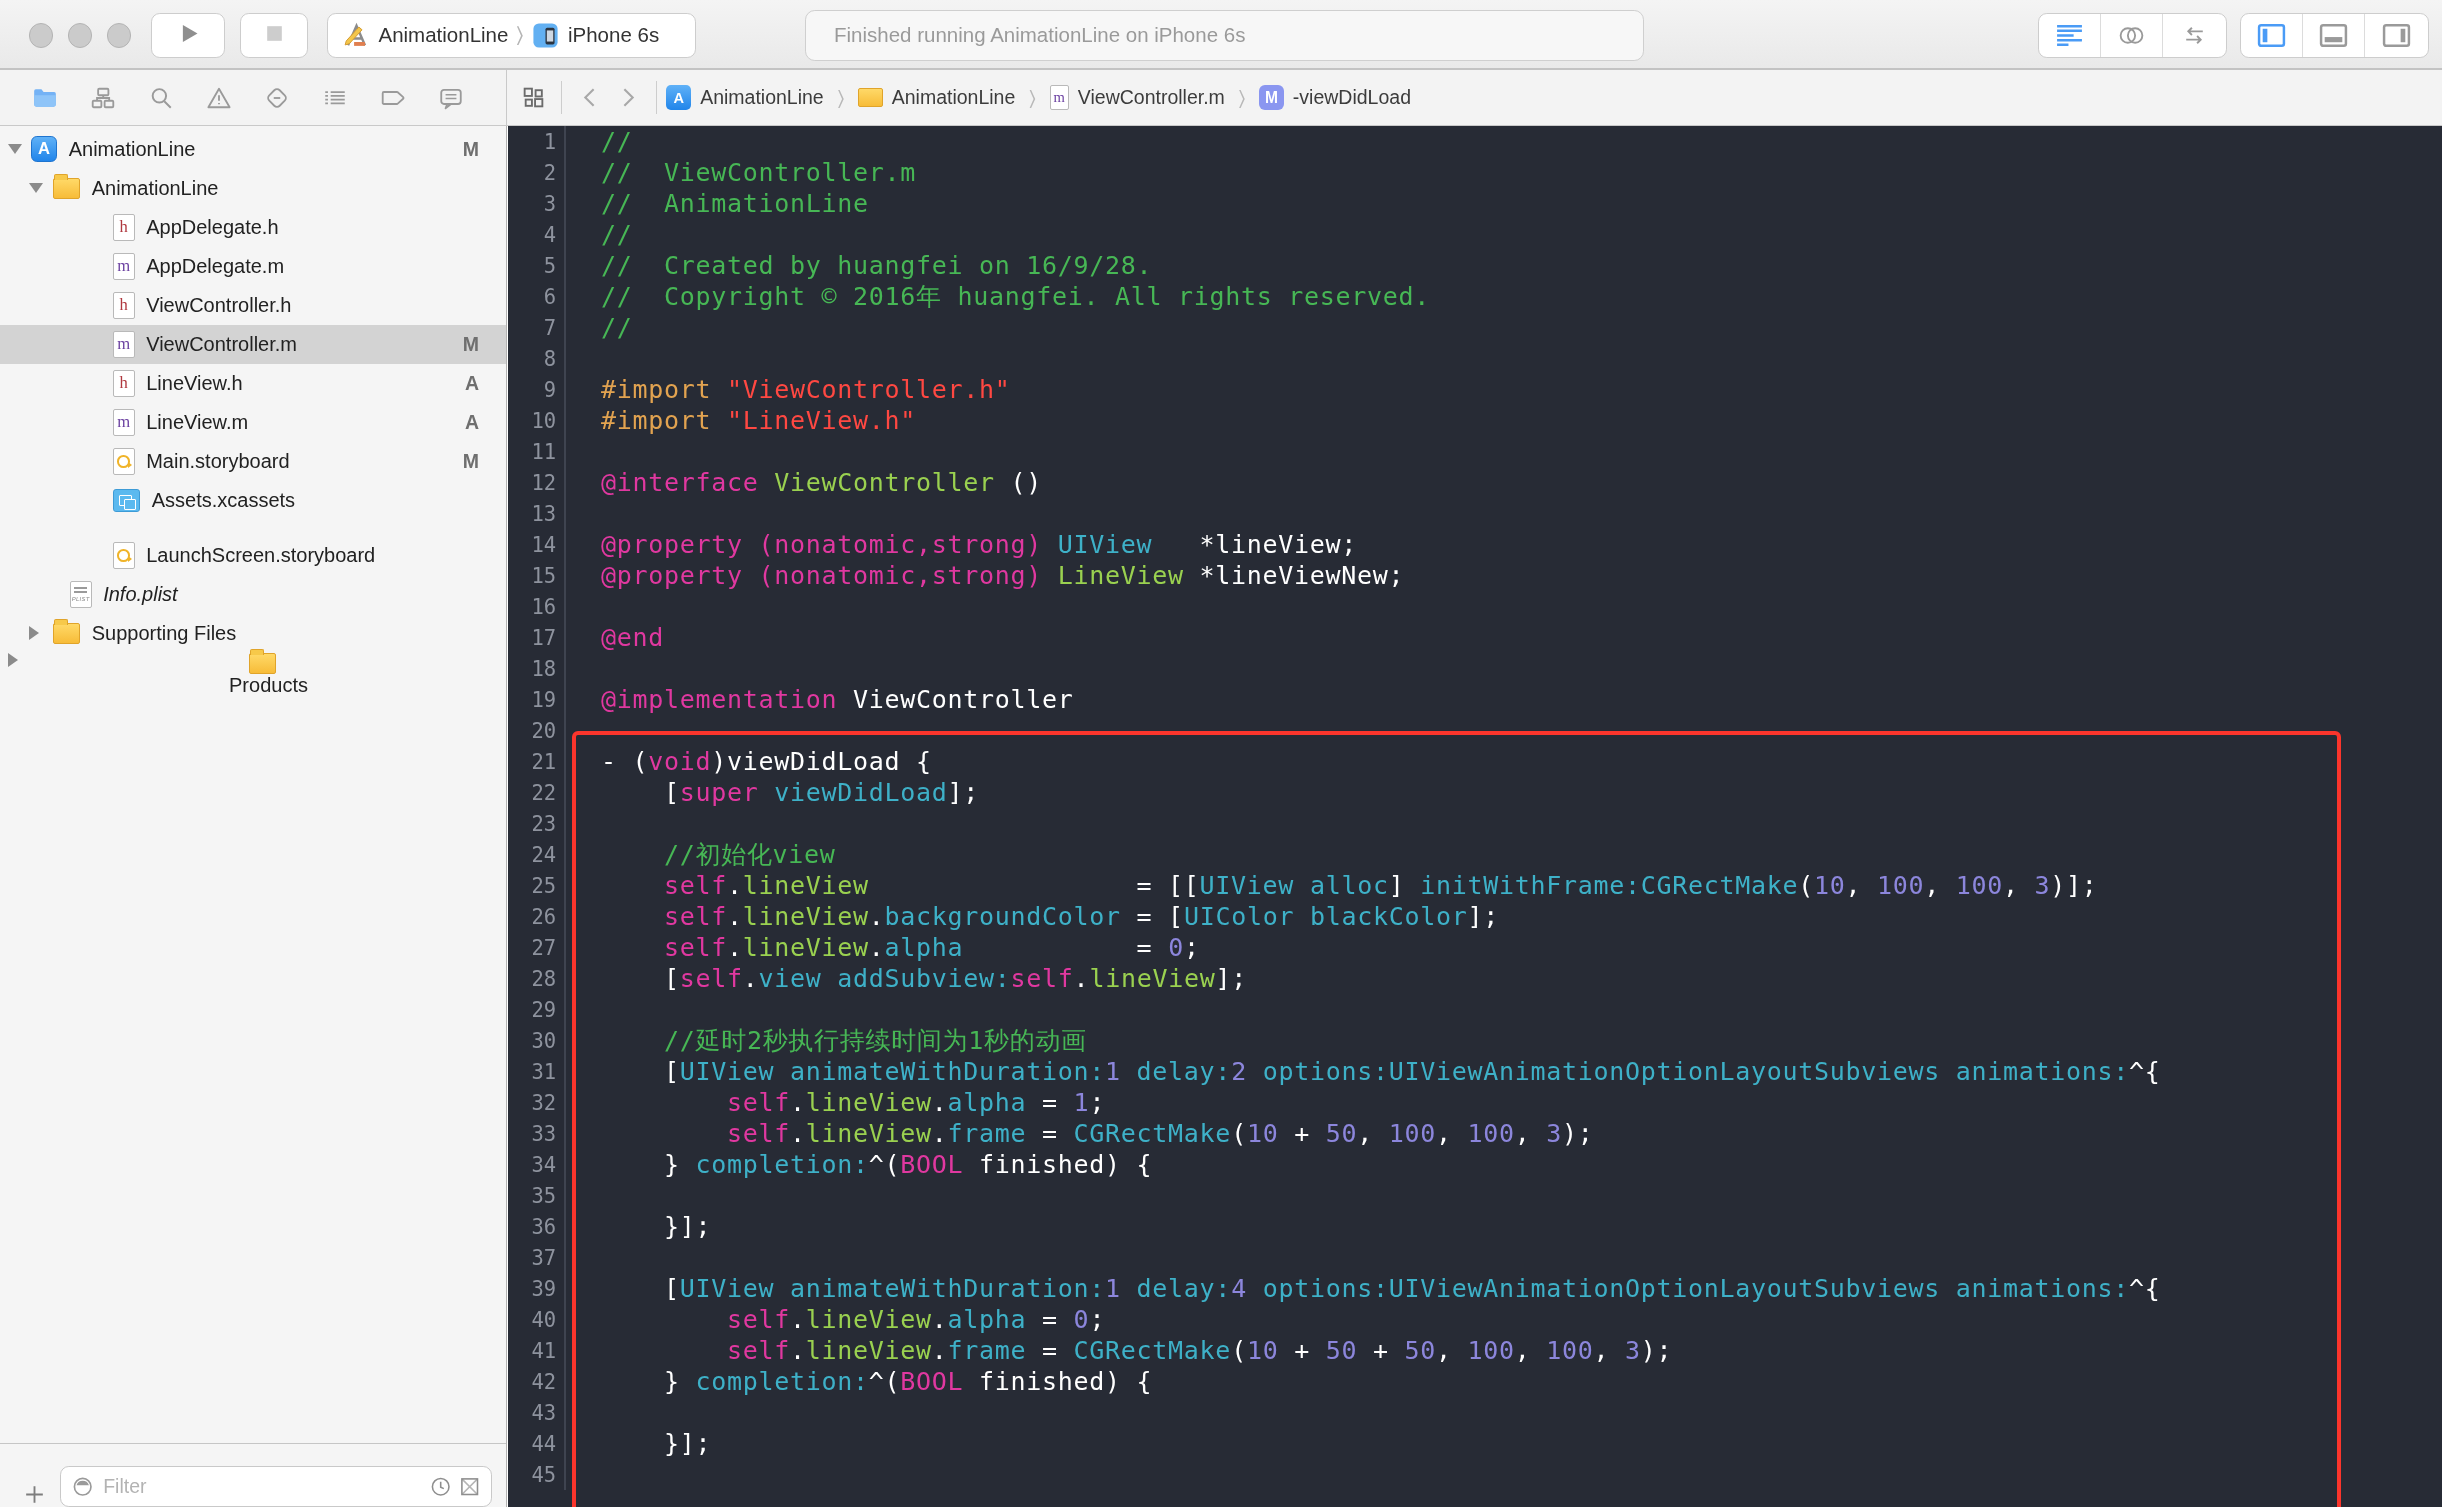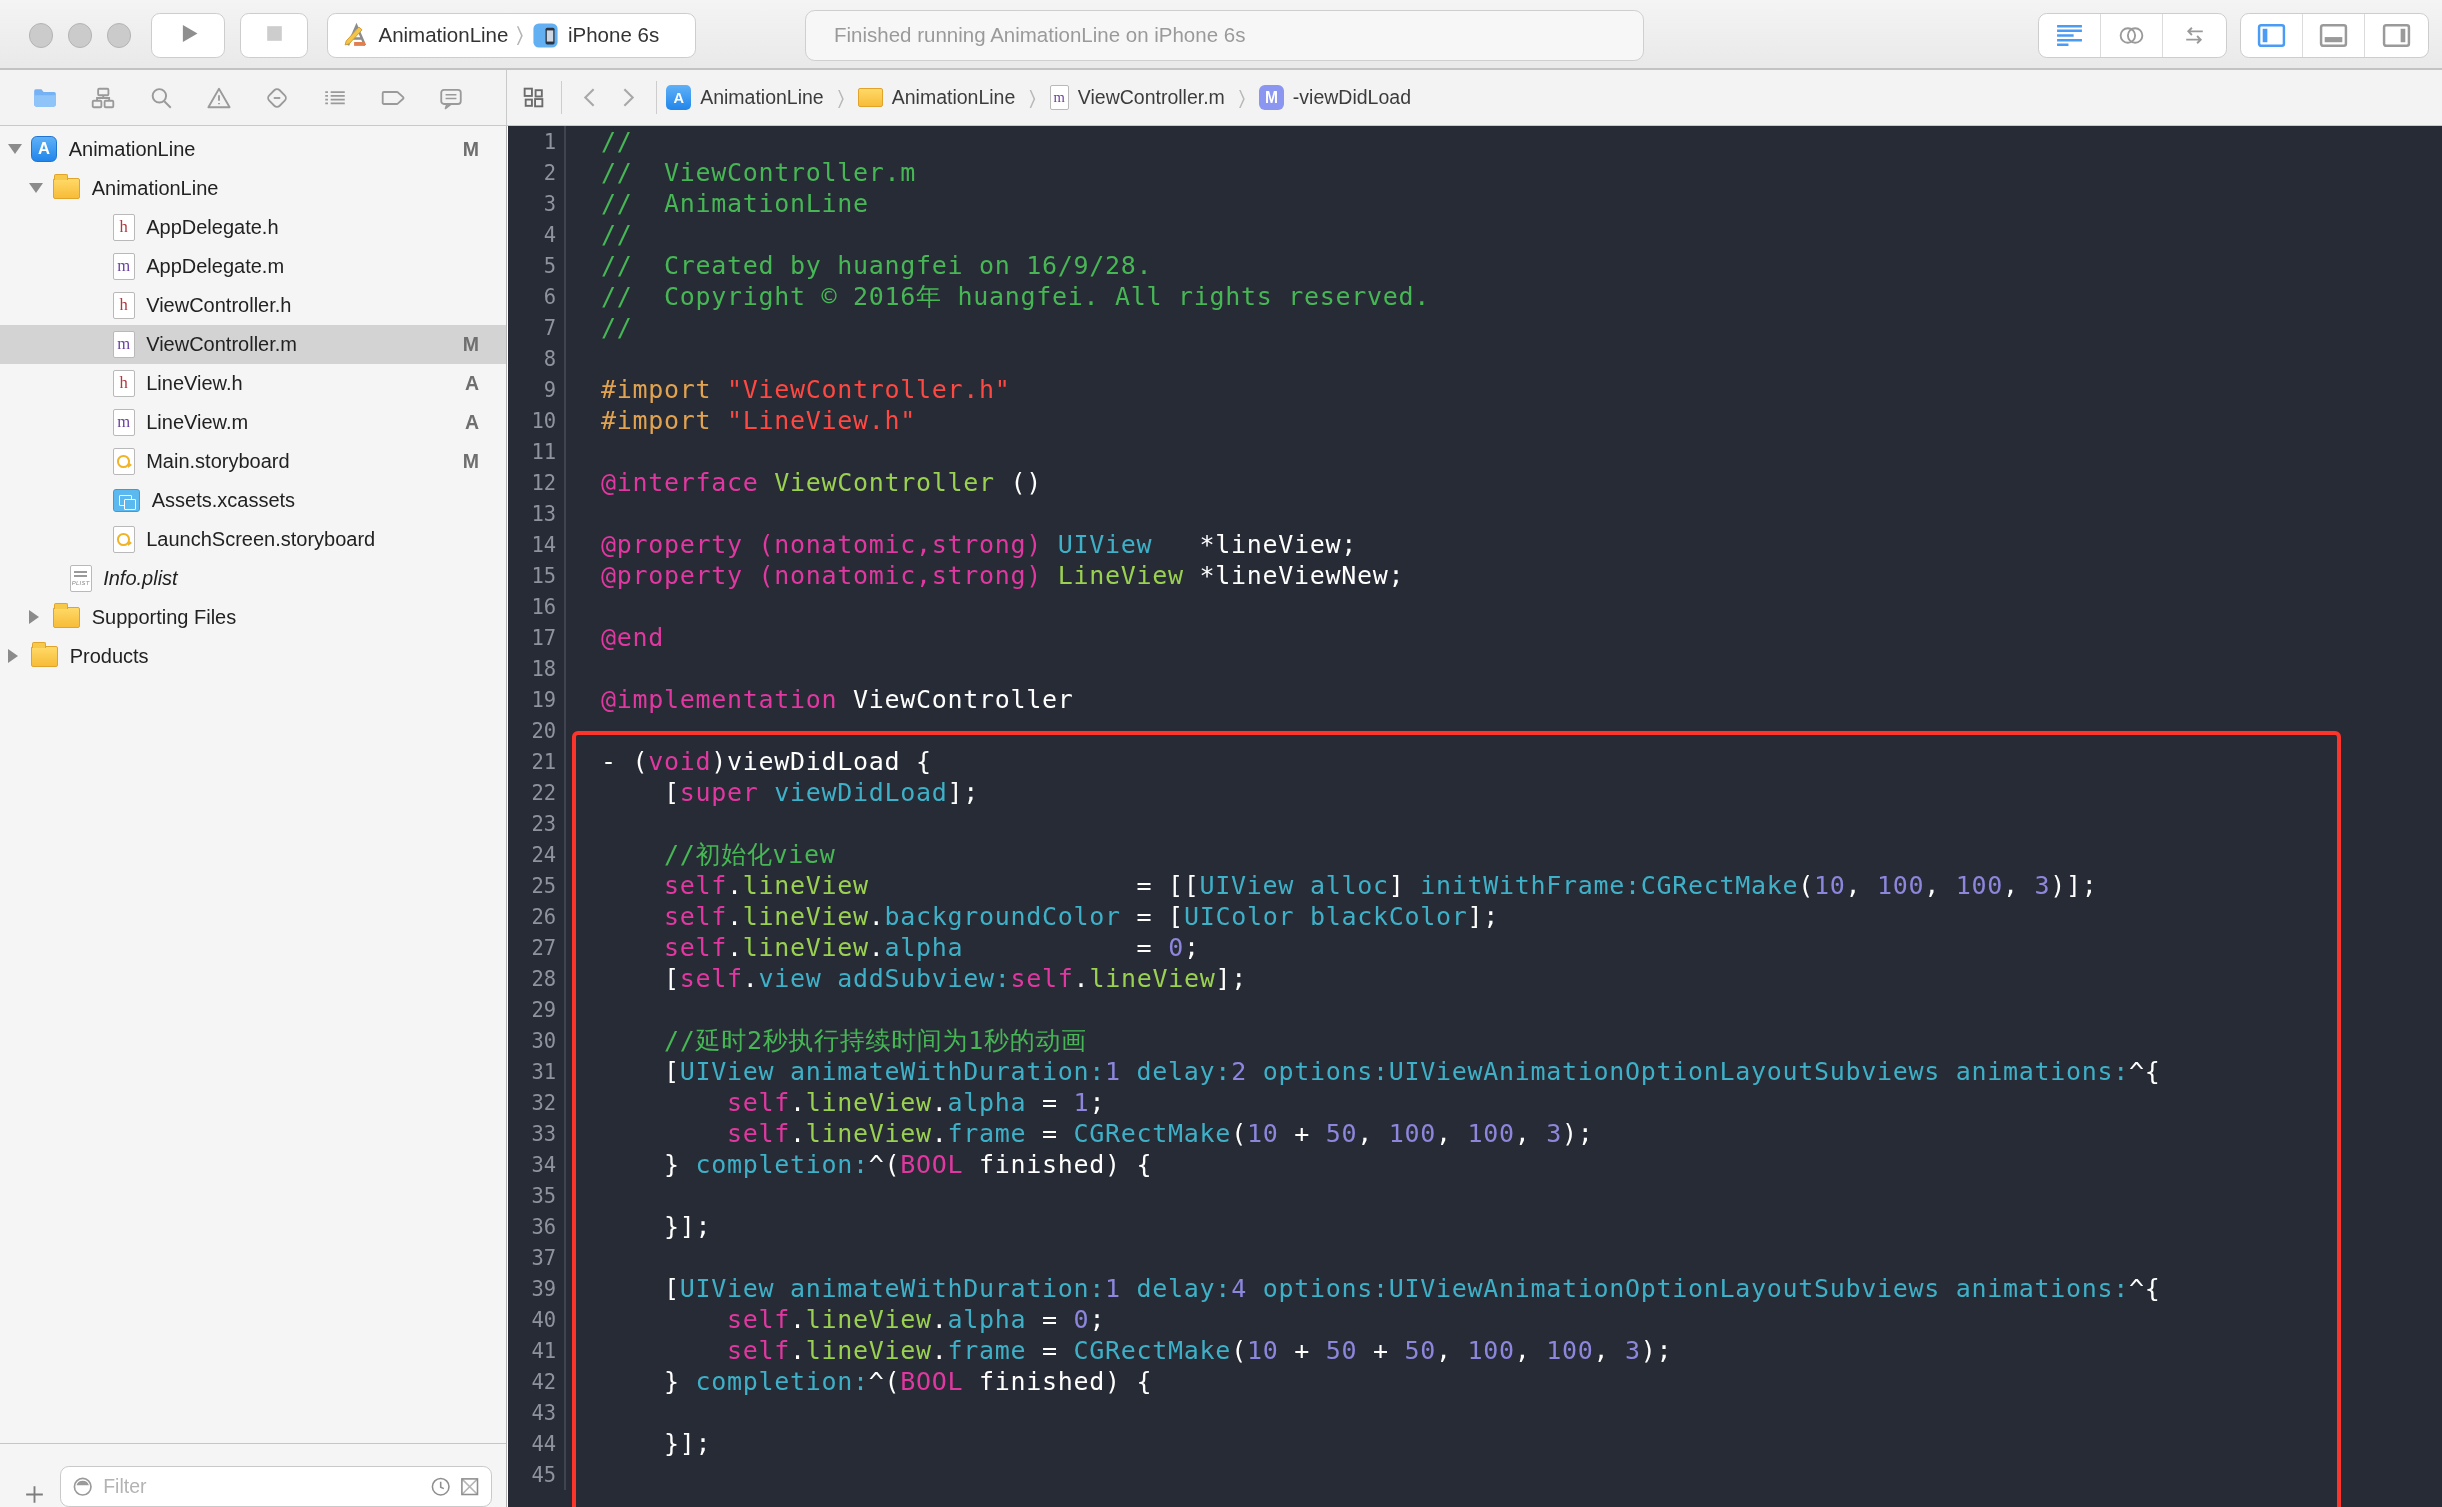--- a/index.html
+++ b/index.html
@@ -335,40 +335,40 @@
           <span class="fi fi-sb" style="display: inline-flex; align-items: center; justify-content: center;">
             <i></i>
           </span>
           <span class="label">Main.storyboard</span>
           <span class="badge">M</span>
         </div>
         <div class="row" style="padding-left: 113px;">
           <span class="fi fi-assets"></span>
           <span class="label">Assets.xcassets</span>
         </div>
-        <div class="row" style="padding-left: 113px;">
+        <div class="row" style="padding-left: 113px; margin-top: 16px;">
           <span class="fi fi-sb" style="display: inline-flex; align-items: center; justify-content: center;">
             <i></i>
           </span>
           <span class="label">LaunchScreen.storyboard</span>
         </div>
         <div class="row" style="padding-left: 70px; font-style: italic;">
           <span class="fi fi-plist">
             <b></b>
             <b></b>
             <span>PLIST</span>
           </span>
           <span class="label">Info.plist</span>
         </div>
         <div class="row" style="padding-left: 53px;">
           <span class="tri closed" style="left: 29px;"></span>
           <span class="fi fi-folder"></span>
           <span class="label">Supporting Files</span>
         </div>
-        <div class="row" style="padding-left: 31px;">
+        <div class="row" style="padding-left: 31px; flex-direction: column;">
           <span class="tri closed" style="left: 7.8px;"></span>
           <span class="fi fi-folder"></span>
           <span class="label">Products</span>
         </div>
       </div>
     <div class="filterbar">
       <span class="plus"><svg viewBox="0 0 24 24" stroke="#7d7d7d" stroke-width="1.8">
             <path d="M12 4v16M4 12h16"></path>
           </svg></span>
       <div class="filter-field">

